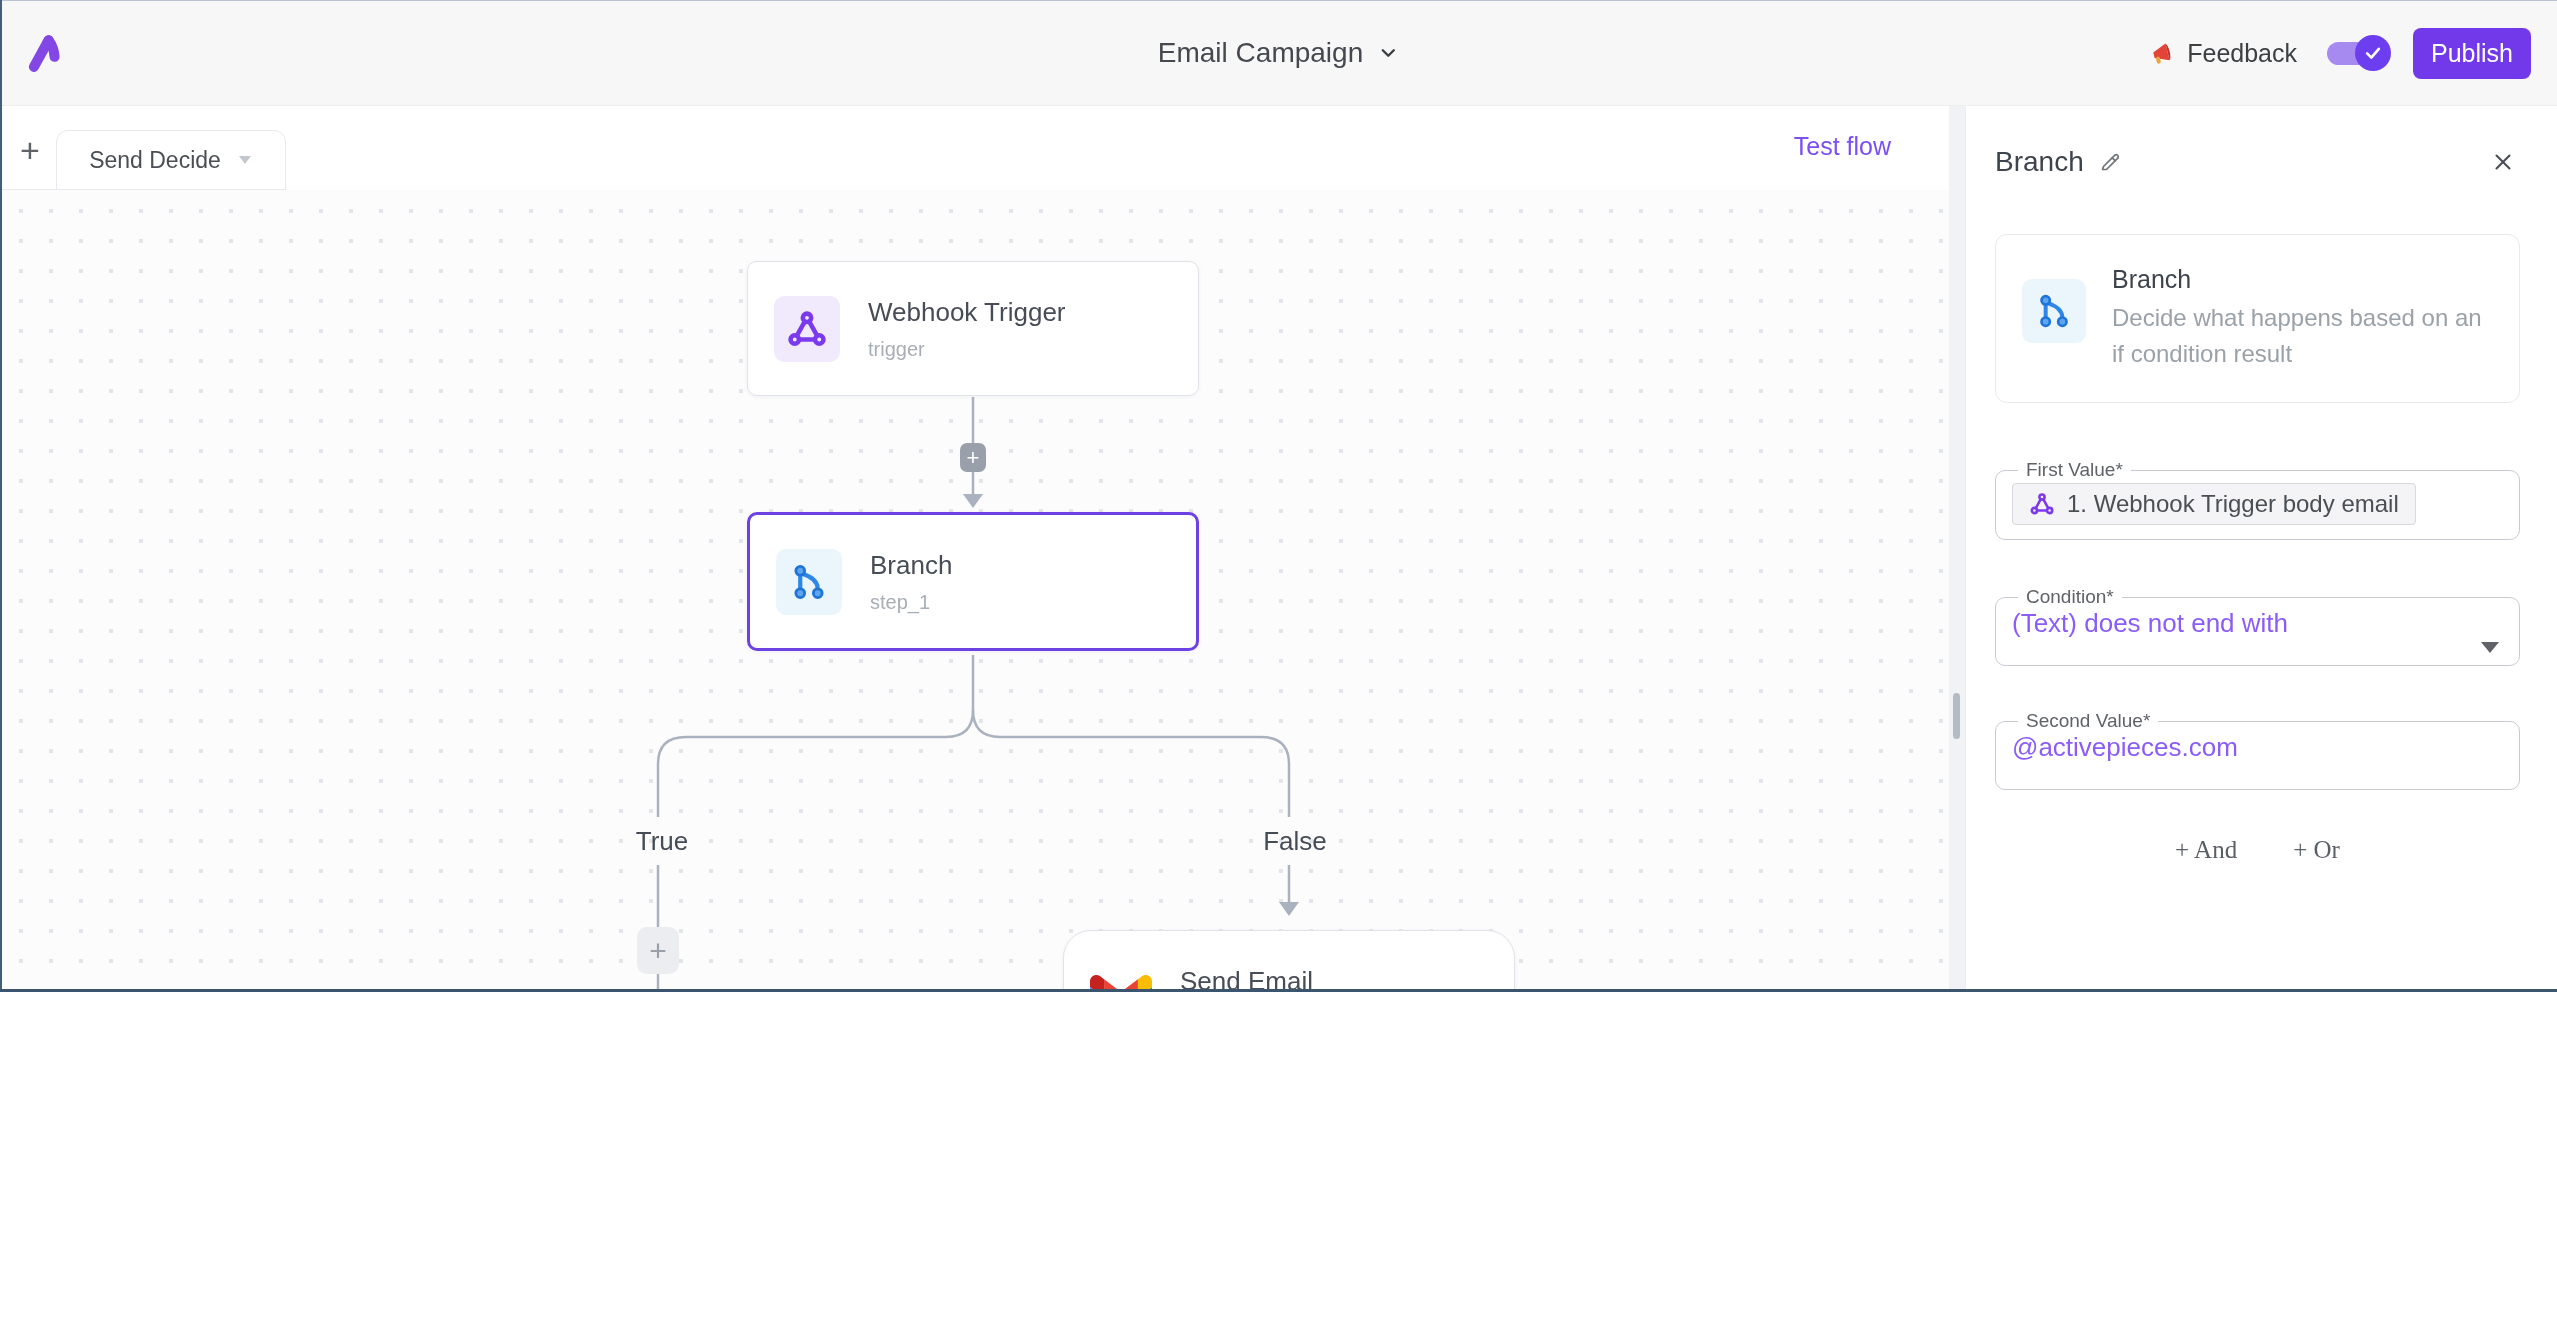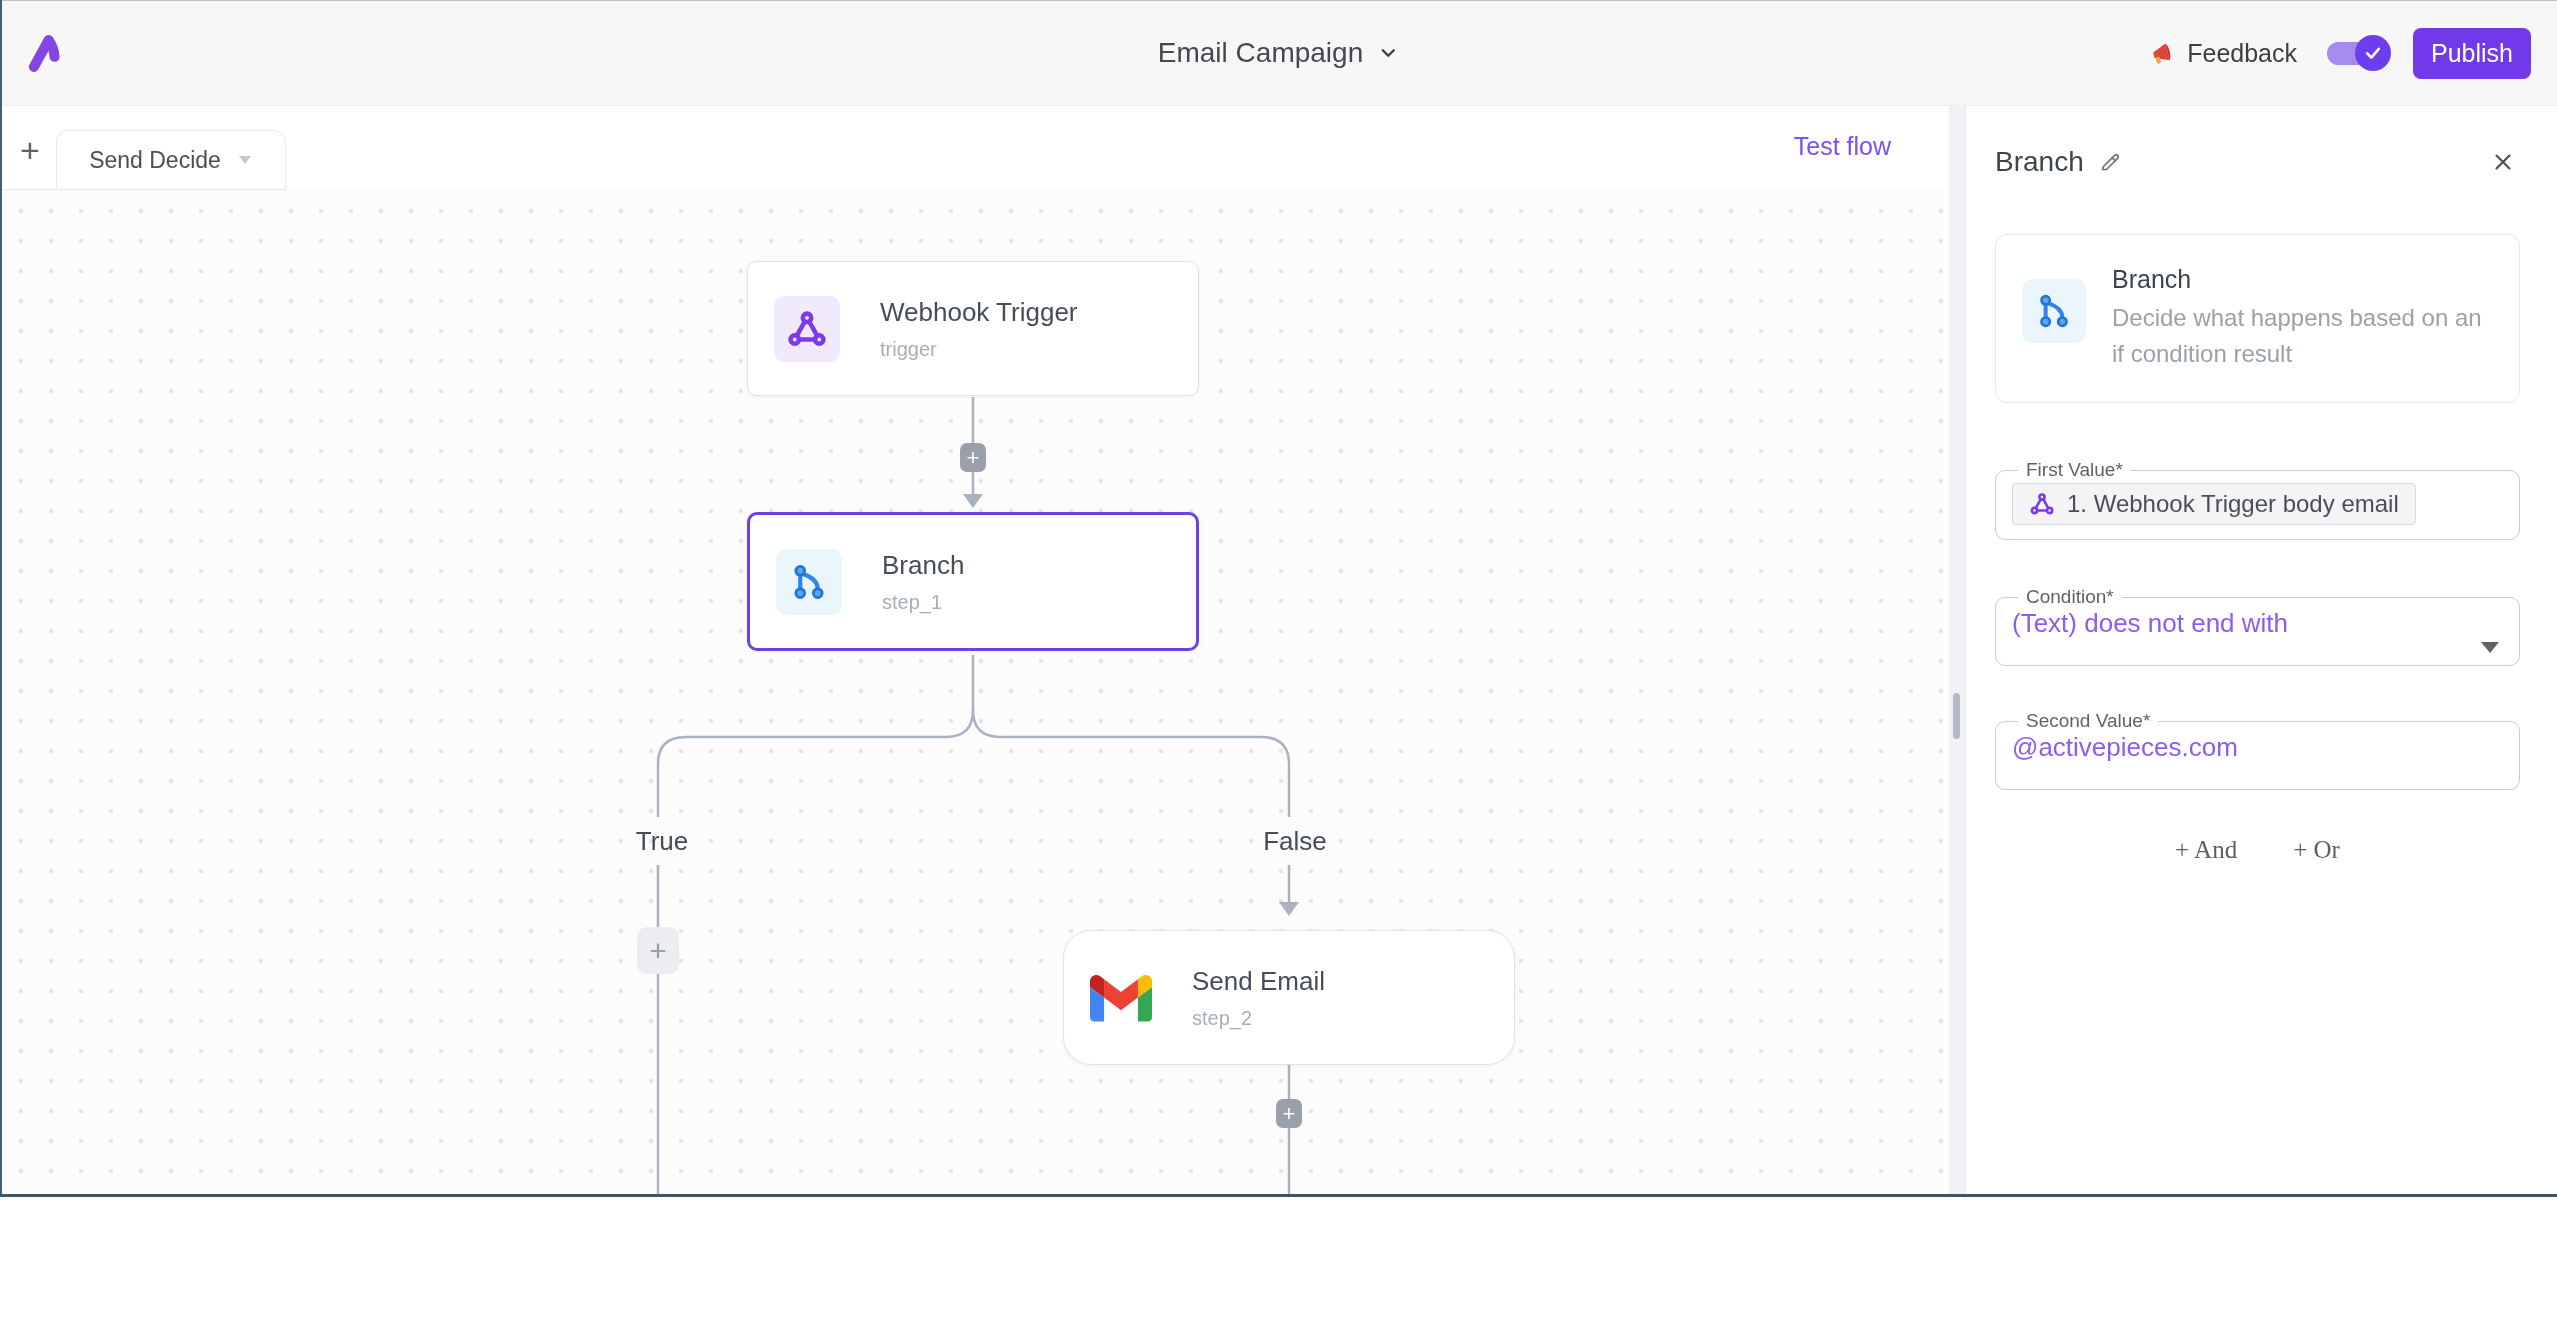--- a/index.html
+++ b/index.html
@@ -1,18 +1,18 @@
 <!DOCTYPE html>
 <html><head>
 <meta charset="utf-8">
 <style>
   * { box-sizing: border-box; margin: 0; padding: 0; }
   html,body { width:2557px; height:1319px; overflow:hidden;
     font-family:"Liberation Sans","DejaVu Sans",sans-serif; background:#fff; }
-  .app { position:relative; width:2557px; height:1197px; overflow:hidden; }
+  .app { position:relative; width:2557px; height:992px; overflow:hidden; }
 
   
   .edge-left{position:absolute;left:0;top:0;width:2px;height:100%;background:#41607e;z-index:90}
   .edge-bottom{position:absolute;left:0;bottom:0;width:100%;height:3px;background:#3b556f;z-index:90}
   .edge-top{position:absolute;left:0;top:0;width:100%;height:1px;background:#b9c4d2;z-index:90}
 
   
   .header{position:absolute;left:0;top:0;width:2557px;height:106px;background:#f7f7f8;
     border-bottom:1px solid #ededee;display:flex;align-items:center;}
   .logo{position:absolute;left:22px;top:32px;width:44px;height:44px;}
@@ -43,21 +43,21 @@
     justify-content:center;gap:16px;cursor:pointer;}
   .flow-tab .tab-label{font-size:23px;color:#4a4f55;}
   .test-flow{position:absolute;right:58px;top:26px;font-size:25px;color:#7b4ff2;background:none;border:none;
     cursor:pointer;font-family:inherit;}
 
   svg.wires{position:absolute;left:0;top:0;z-index:1;}
   .wire{fill:none;stroke:#aab2bf;stroke-width:2.5px;}
   .arrow{fill:#aab2bf;}
 
   .node{position:absolute;width:452px;height:135px;background:#fff;border:1px solid #e0e3e8;
-    border-radius:10px;display:flex;align-items:center;padding:0 26px;gap:40px;z-index:2;
+    border-radius:10px;display:flex;align-items:center;padding:0 26px;gap:28px;z-index:2;
     box-shadow:0 1px 4px rgba(20,30,50,.05);cursor:pointer;}
   .node.selected{border:3px solid #6e41e2;height:139px;}
   .node .iconbox{width:66px;height:66px;border-radius:10px;display:flex;align-items:center;justify-content:center;flex:0 0 auto;}
   .iconbox.purple{background:#f1eafd;}
   .iconbox.blue{background:#eaf5fc;}
   .node .ntitle{font-size:26px;color:#474d57;}
   .node .nsub{font-size:20px;color:#a8aeb8;margin-top:10px;}
 
   .plus-mini{position:absolute;width:26px;height:29px;border-radius:7px;background:#99a0ab;color:#fff;
     display:flex;align-items:center;justify-content:center;font-size:22px;z-index:3;border:none;cursor:pointer;font-family:inherit;}

